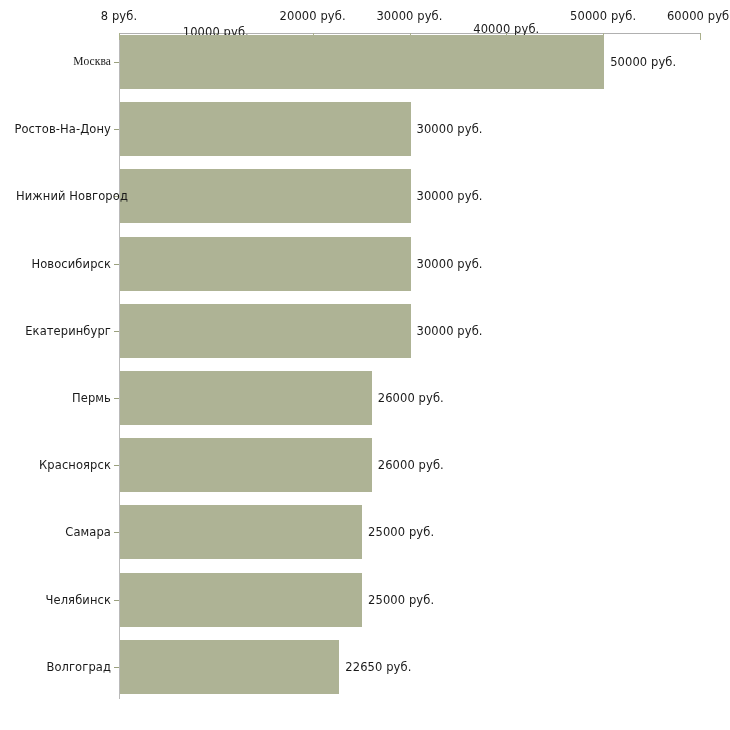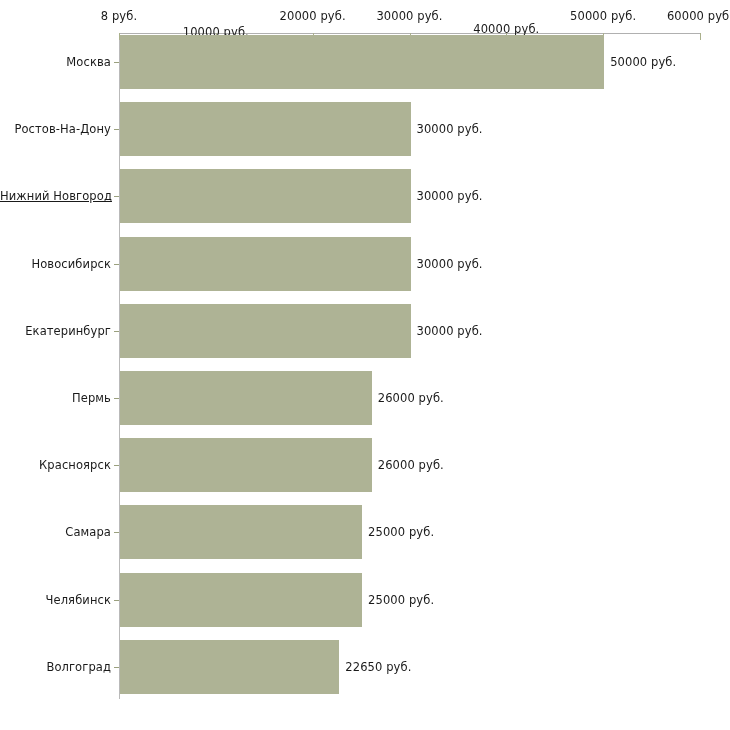--- a/index.html
+++ b/index.html
@@ -132,25 +132,25 @@
         <div class="bar-value" style="left: 377.767px; top: 458.2px;">26000 руб.</div>
         <div class="bar" style="top: 505.4px; height: 54px; width: 242.083px;"></div>
         <div class="bar-value" style="left: 368.083px; top: 525.4px;">25000 руб.</div>
         <div class="bar" style="top: 572.6px; height: 54px; width: 242.083px;"></div>
         <div class="bar-value" style="left: 368.083px; top: 592.6px;">25000 руб.</div>
         <div class="bar" style="top: 639.8px; height: 54px; width: 219.327px;"></div>
         <div class="bar-value" style="left: 345.327px; top: 659.8px; text-align: right;">22650 руб.</div>
       </div>
     <div id="catlabels-layer">
         <div class="y-tick" style="top: 62px;"></div>
-        <div class="cat-label" style="left: 0px; width: 111px; right: auto; top: 55px;">Москва</div>
+        <div class="cat-label" style="left: 0px; width: 111px; right: auto; top: 55px; font-family: Liberation Serif, serif;">Москва</div>
         <div class="y-tick" style="top: 129.2px;"></div>
         <div class="cat-label" style="left: 0px; width: 111px; right: auto; top: 122.2px;">Ростов-На-Дону</div>
         <div class="y-tick" style="top: 196.4px;"></div>
-        <div class="cat-label" style="left: 0px; width: 111px; right: auto; top: 189.4px; text-decoration: underline;">Нижний Новгород</div>
+        <div class="cat-label" style="left: 16px; width: 111px; right: auto; top: 189.4px;">Нижний Новгород</div>
         <div class="y-tick" style="top: 263.6px;"></div>
         <div class="cat-label" style="left: 0px; width: 111px; right: auto; top: 256.6px;">Новосибирск</div>
         <div class="y-tick" style="top: 330.8px;"></div>
         <div class="cat-label" style="left: 0px; width: 111px; right: auto; top: 323.8px;">Екатеринбург</div>
         <div class="y-tick" style="top: 398px;"></div>
         <div class="cat-label" style="left: 0px; width: 111px; right: auto; top: 391px;">Пермь</div>
         <div class="y-tick" style="top: 465.2px;"></div>
         <div class="cat-label" style="left: 0px; width: 111px; right: auto; top: 458.2px;">Красноярск</div>
         <div class="y-tick" style="top: 532.4px;"></div>
         <div class="cat-label" style="left: 0px; width: 111px; right: auto; top: 525.4px;">Самара</div>

